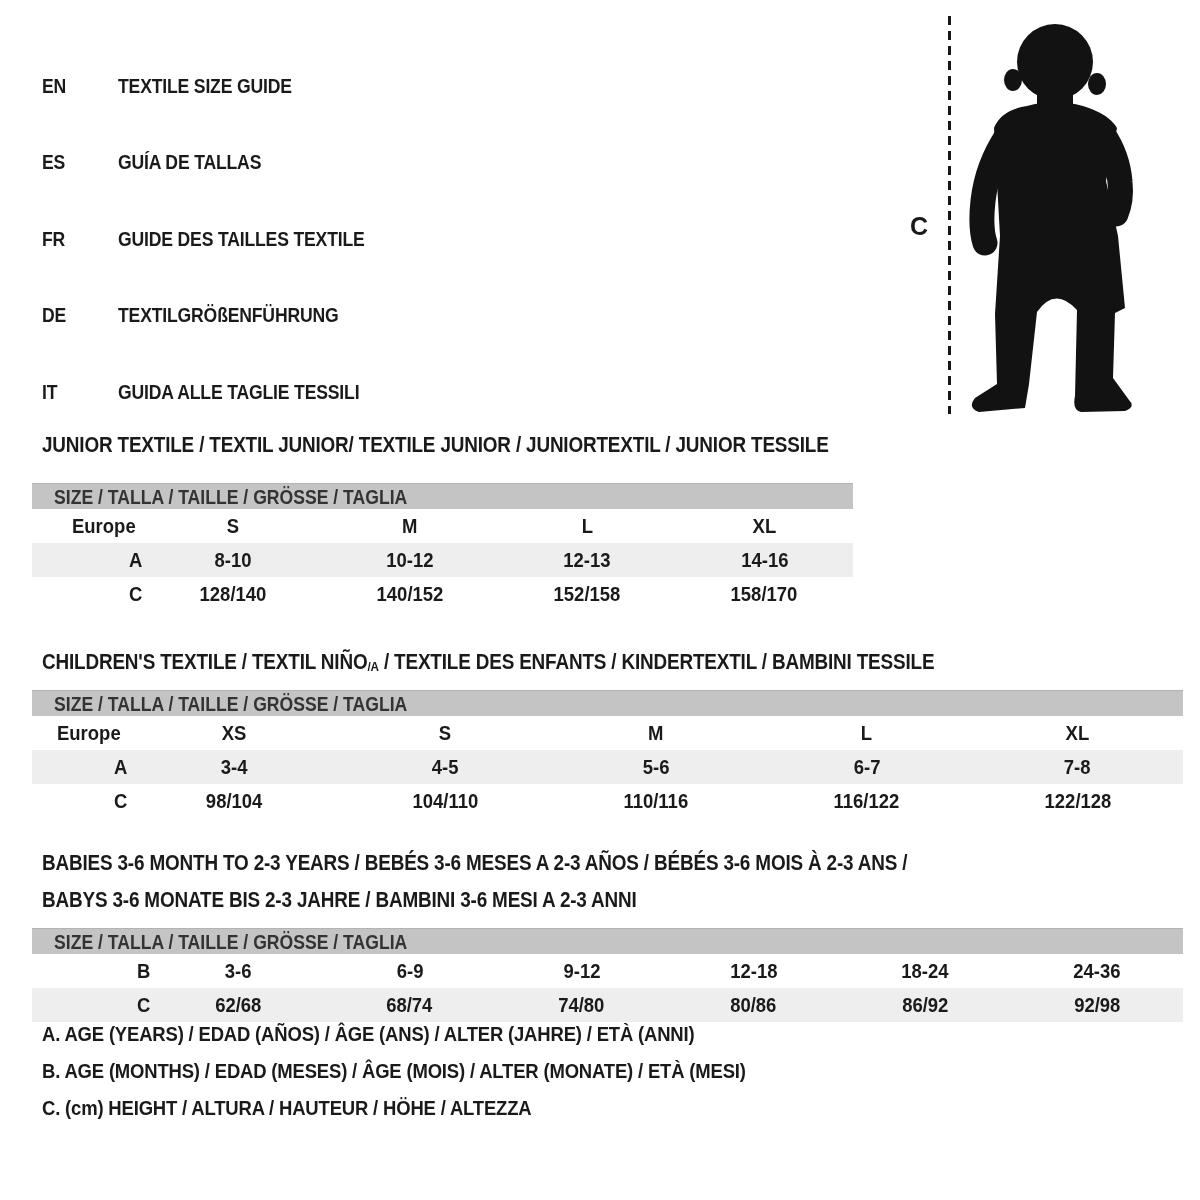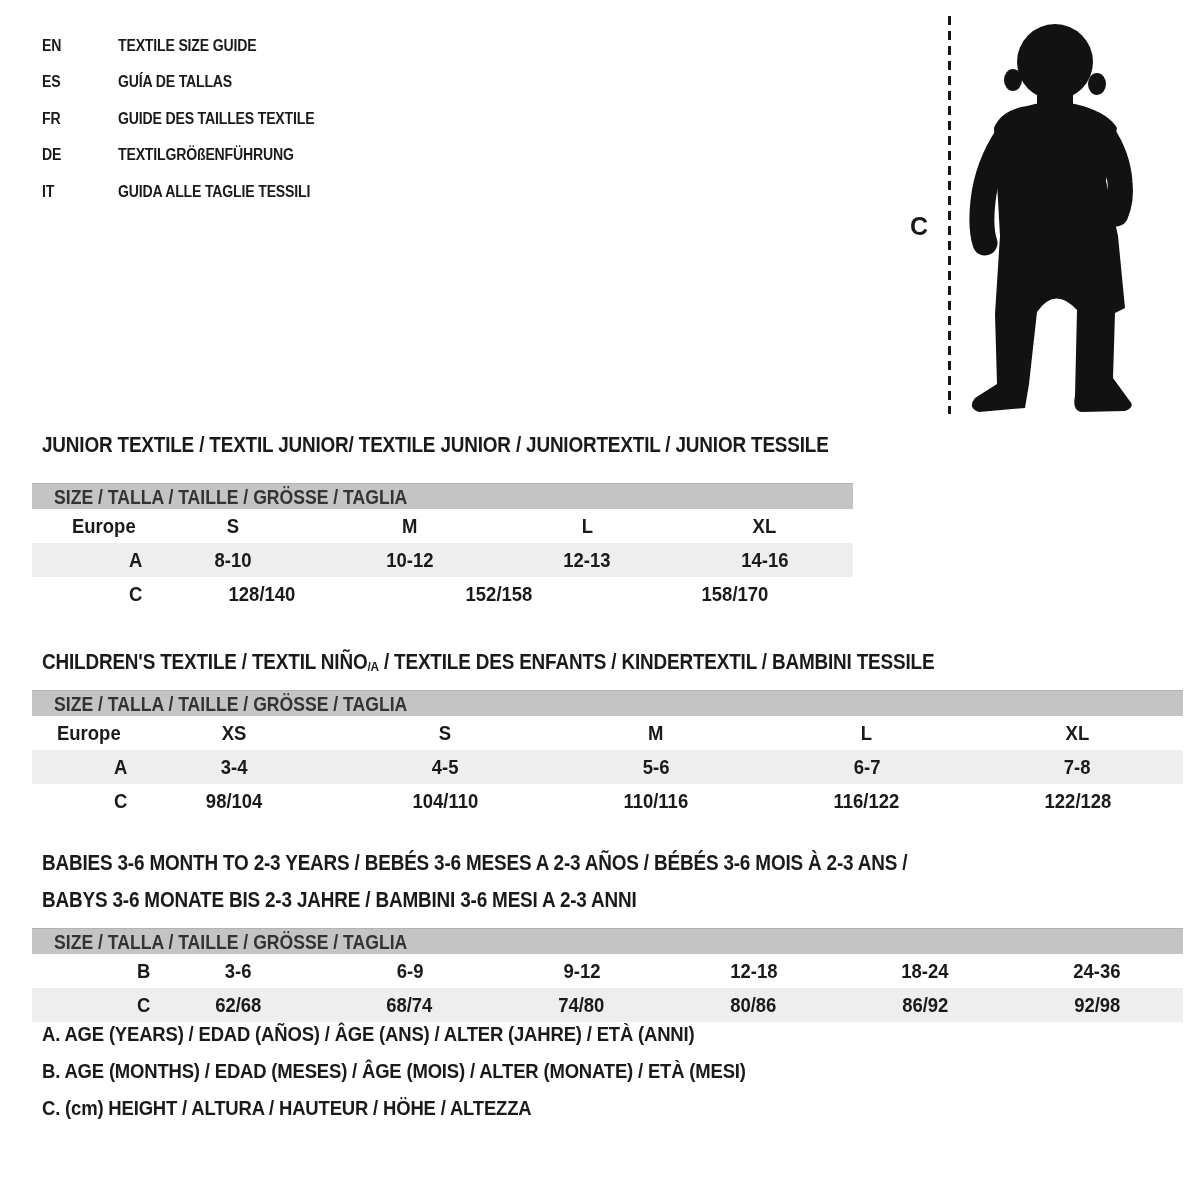--- a/index.html
+++ b/index.html
@@ -7,21 +7,21 @@
     width:1200px;height:1200px;position:relative;background:#ffffff;overflow:hidden;
     font-family:"Liberation Sans","DejaVu Sans",sans-serif;color:#1a1a1a;
     -webkit-font-smoothing:antialiased;
   }
   
   .cx{display:inline-block;transform:scaleX(.88);transform-origin:0 50%;white-space:nowrap;}
   .cxc{display:inline-block;transform:scaleX(.88);transform-origin:50% 50%;white-space:nowrap;}
 
   
   .langs{position:absolute;left:42px;top:28px;}
-  .lang-row{display:flex;height:36.4px;line-height:36.4px;font-weight:700;font-size:16px;letter-spacing:-.2px;}
+  .lang-row{display:flex;height:36.4px;line-height:36.4px;font-weight:700;font-size:20px;letter-spacing:-.2px;margin-top:40px;}
   .lang-code{width:76px;}
 
   
   .measure-line{position:absolute;left:948px;top:16px;width:3px;height:398px;
     background:repeating-linear-gradient(to bottom,#161616 0 9px,transparent 9px 15px);}
   .c-label{position:absolute;left:910px;top:212px;font-weight:700;font-size:25px;}
   .figure-box{position:absolute;left:966px;top:16px;width:172px;height:400px;}
 
   
   .sec-title{position:absolute;left:42px;font-weight:700;font-size:21.5px;letter-spacing:-.2px;line-height:37px;}
@@ -127,20 +127,21 @@
       <div class="trow shade">
         <div class="cell label"><span class="cx">A</span></div>
         <div class="cell"><span class="cxc">8-10</span></div>
         <div class="cell"><span class="cxc">10-12</span></div>
         <div class="cell"><span class="cxc">12-13</span></div>
         <div class="cell"><span class="cxc">14-16</span></div>
       </div>
       <div class="trow">
         <div class="cell label"><span class="cx">C</span></div>
         <div class="cell"><span class="cxc">128/140</span></div>
+        <div class="cell"><span class="cxc">140/152</span></div>
         <div class="cell"><span class="cxc">152/158</span></div>
         <div class="cell"><span class="cxc">158/170</span></div>
       </div>
     </div>
 </div>
 
 <div class="sec-title" style="top:644px;">
   <span class="cx"><span>CHILDREN'S TEXTILE / TEXTIL NIÑO</span><span class="sub">/A</span><span> / TEXTILE DES ENFANTS / KINDERTEXTIL / BAMBINI TESSILE</span></span>
 </div>
 <div class="tbl t-children">

